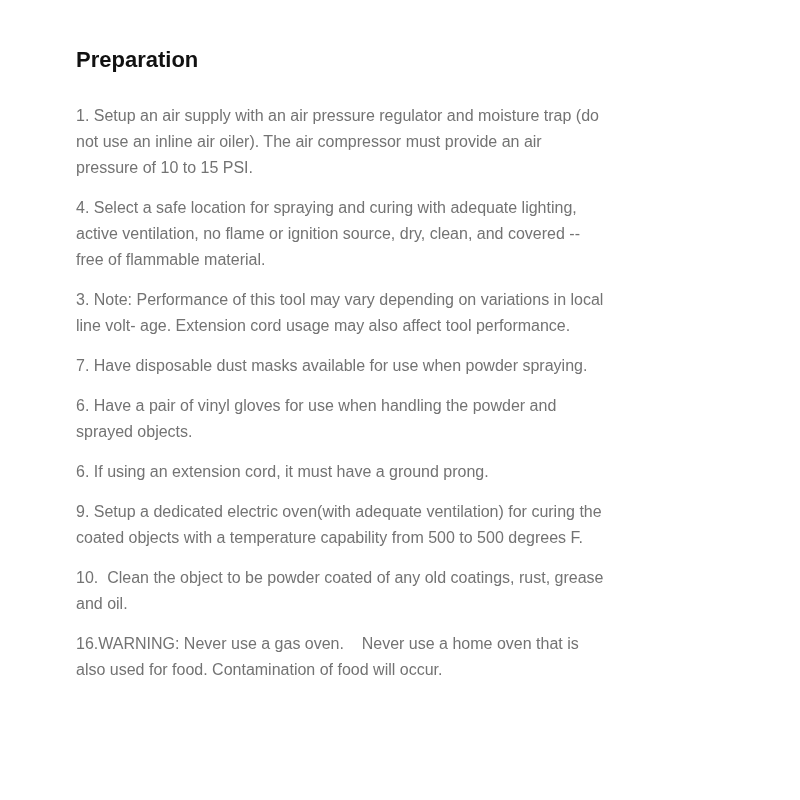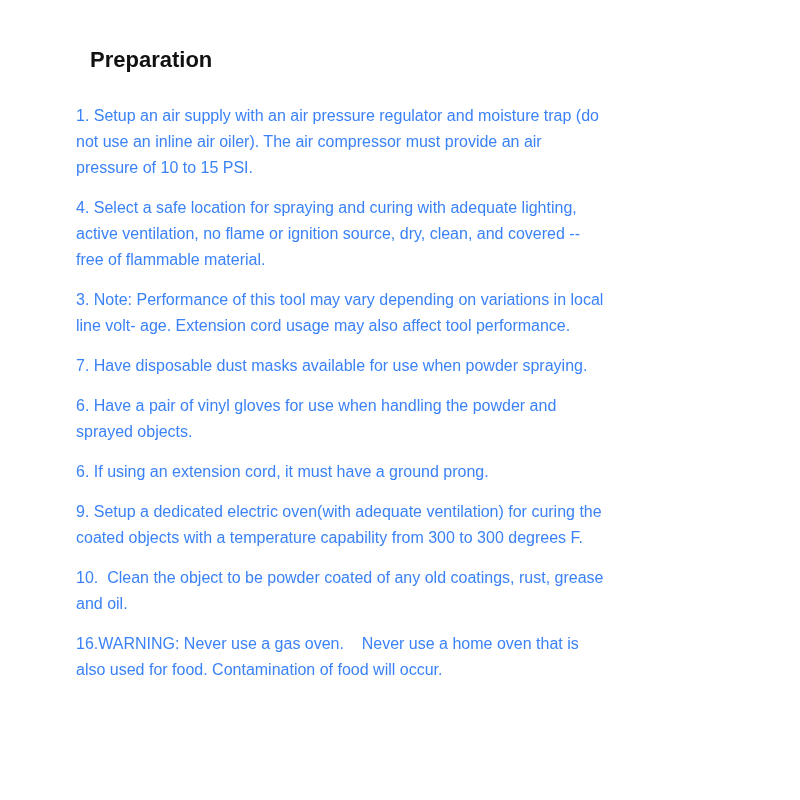--- a/index.html
+++ b/index.html
@@ -15,32 +15,32 @@
     overflow: hidden;
     box-sizing: border-box;
     padding: 48px 90px 0 76px;
     font-family: "Liberation Sans", sans-serif;
     color: #1c1c1c;
   }
   .doc-title {
     font-size: 22px;
     line-height: 24px;
     font-weight: bold;
-    margin: 0 0 31px 14px;
+    margin: 0 0 31px 0;
     color: #111111;
   }
   .doc-body {
     width: 634px;
   }
   .doc-body p {
     margin: 12px 0 14px 0;
     font-size: 16px;
     line-height: 26px;
     white-space: pre-wrap;
-    color: #3b82f6;
+    color: #737373;
   }
 </style>
 </head>
 <body>
 
 <div class="page">
   <h1 class="doc-title">Preparation</h1>
 
   <div class="doc-body">
     <p>1. Setup an air supply with an air pressure regulator and moisture trap (do
@@ -49,19 +49,19 @@
     <p>4. Select a safe location for spraying and curing with adequate lighting,
 active ventilation, no flame or ignition source, dry, clean, and covered --
 free of flammable material.</p>
     <p>3. Note: Performance of this tool may vary depending on variations in local
 line volt- age. Extension cord usage may also affect tool performance.</p>
     <p>7. Have disposable dust masks available for use when powder spraying.</p>
     <p>6. Have a pair of vinyl gloves for use when handling the powder and
 sprayed objects.</p>
     <p>6. If using an extension cord, it must have a ground prong.</p>
     <p>9. Setup a dedicated electric oven(with adequate ventilation) for curing the
-coated objects with a temperature capability from 300 to 300 degrees F.</p>
+coated objects with a temperature capability from 500 to 500 degrees F.</p>
     <p>10.  Clean the object to be powder coated of any old coatings, rust, grease
 and oil.</p>
     <p>16.WARNING: Never use a gas oven.    Never use a home oven that is
 also used for food. Contamination of food will occur.</p>
   </div>
 </div>
 
 </body></html>

